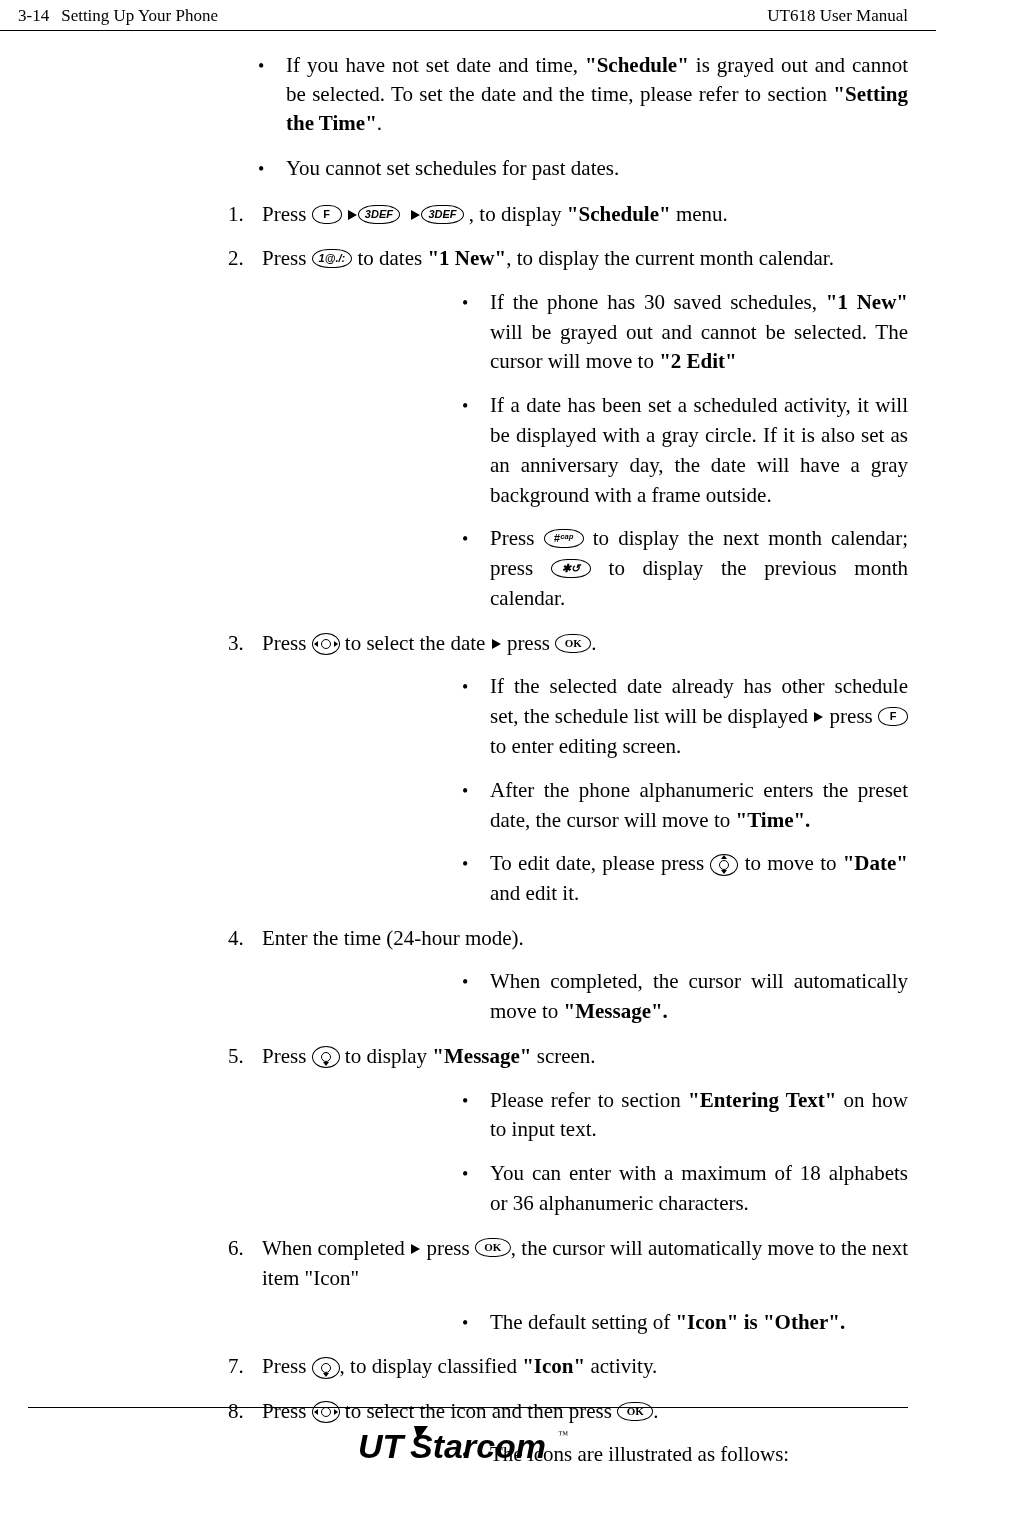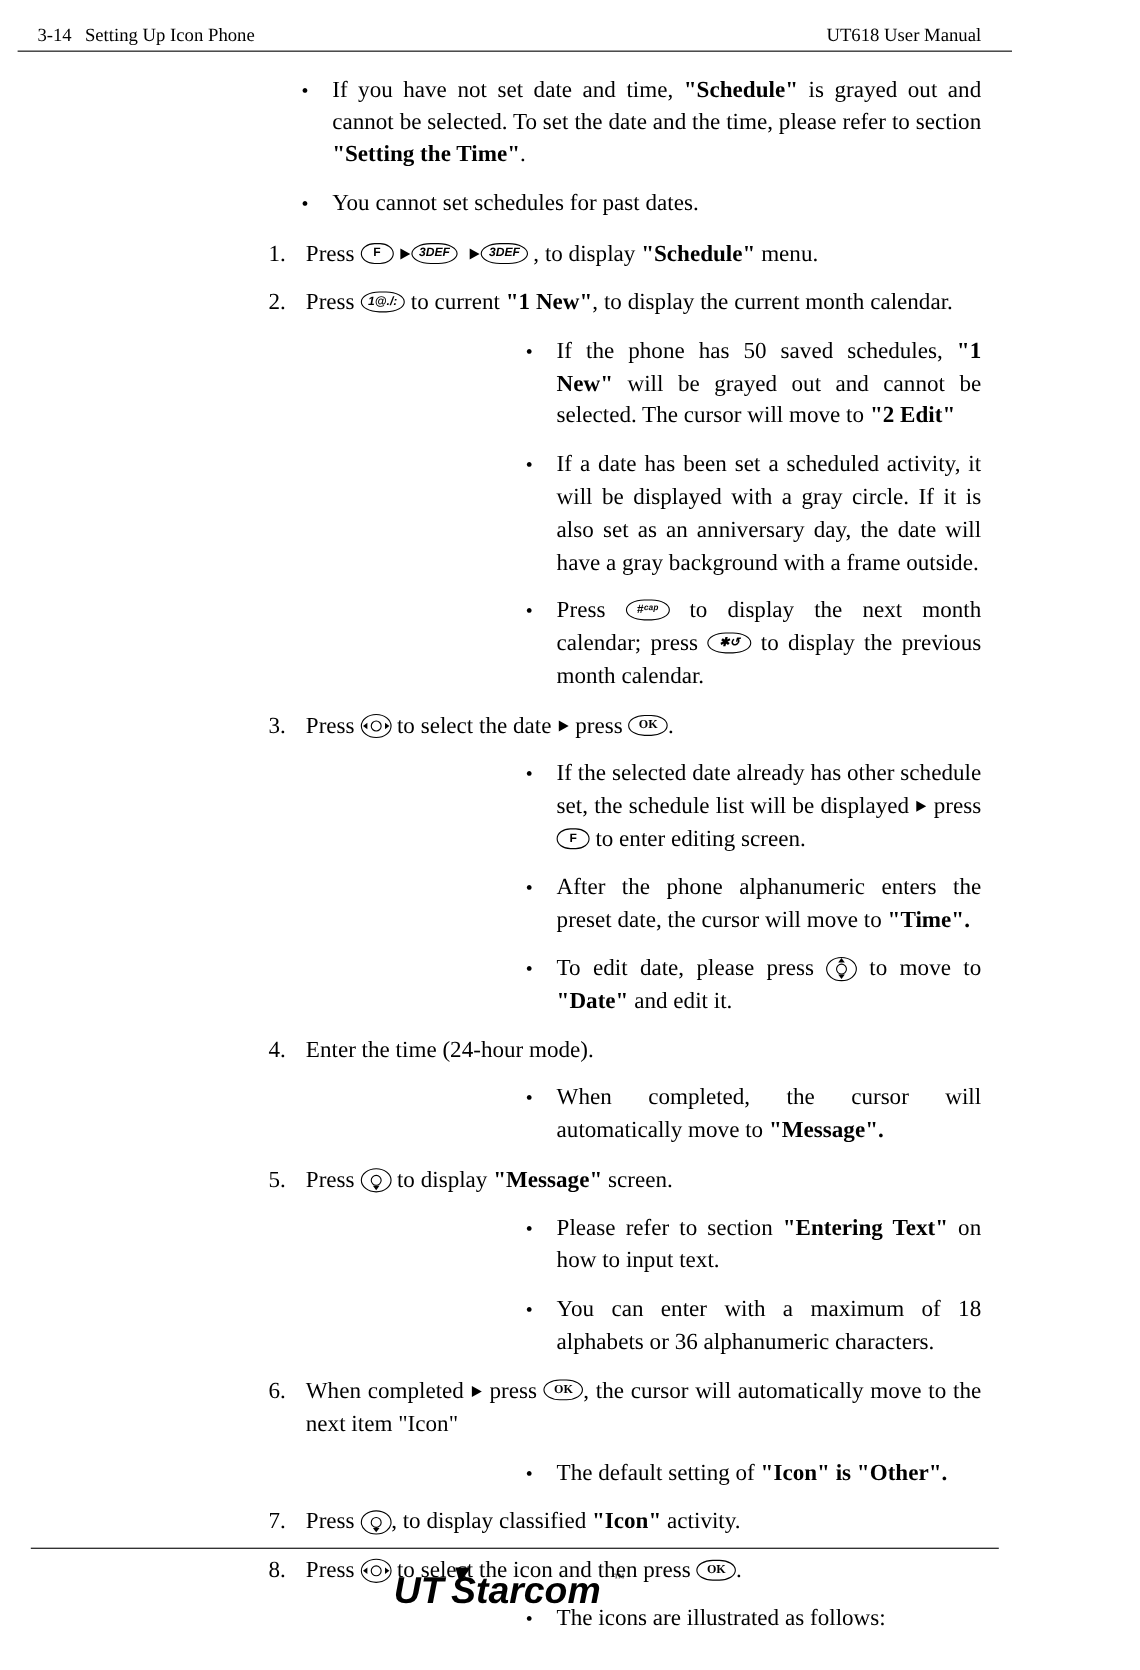--- a/index.html
+++ b/index.html
@@ -6,21 +6,21 @@
     margin: 0;
     padding: 0;
     font-family: "Times New Roman", Times, serif;
     background: #fff;
     color: #000;
     width: 1036px;
   }
   .page {
     width: 936px;
     min-height: 1518px;
-    padding: 16px;
+    padding: 0;
     box-sizing: border-box;
     position: relative;
   }
   .header {
     display: flex;
     justify-content: space-between;
     font-size: 17px;
     padding: 6px 28px 4px 18px;
     border-bottom: 1.5px solid #000;
   }
@@ -189,21 +189,21 @@
   .logo-svg { width: 220px; height: 46px; }
 </style>
 </head>
 <body>
 
 <div class="page">
 
   <div class="header">
     <div class="header-left">
       <span>3-14</span>
-      <span>Setting Up Icon Phone</span>
+      <span>Setting Up Your Phone</span>
     </div>
     <span>UT618 User Manual</span>
   </div>
 
   <div class="content">
 
     <div class="intro-list">
       <div class="bullet-row">
         <div class="bullet-dot">•</div>
         <div class="bullet-text">
@@ -228,28 +228,28 @@
           <span class="tri"></span><span class="btn btn-wide">3DEF</span>
           <span>, to display </span><b>"Schedule"</b><span> menu.</span>
         </div>
       </div>
 
       <div class="num-row">
         <div class="num">2.</div>
         <div class="txt">
           <span>Press </span>
           <span class="btn btn-wide">1@./:</span>
-          <span> to current </span><b>"1 New"</b><span>, to display the current month calendar.</span>
-        </div>
-      </div>
-      <div class="sub-bullets num-list" style="margin-left:234px">
-        <div class="sub-row">
-          <div class="dot">•</div>
-          <div class="txt">
-            <span>If the phone has 50 saved schedules, </span><b>"1 New"</b><span> will be grayed out and cannot be selected. The cursor will move to </span><b>"2 Edit"</b>
+          <span> to dates </span><b>"1 New"</b><span>, to display the current month calendar.</span>
+        </div>
+      </div>
+      <div class="sub-bullets num-list" style="margin-left:234px">
+        <div class="sub-row">
+          <div class="dot">•</div>
+          <div class="txt">
+            <span>If the phone has 30 saved schedules, </span><b>"1 New"</b><span> will be grayed out and cannot be selected. The cursor will move to </span><b>"2 Edit"</b>
           </div>
         </div>
         <div class="sub-row">
           <div class="dot">•</div>
           <div class="txt">If a date has been set a scheduled activity, it will be displayed with a gray circle. If it is also set as an anniversary day, the date will have a gray background with a frame outside.</div>
         </div>
         <div class="sub-row">
           <div class="dot">•</div>
           <div class="txt">
             <span>Press </span>

